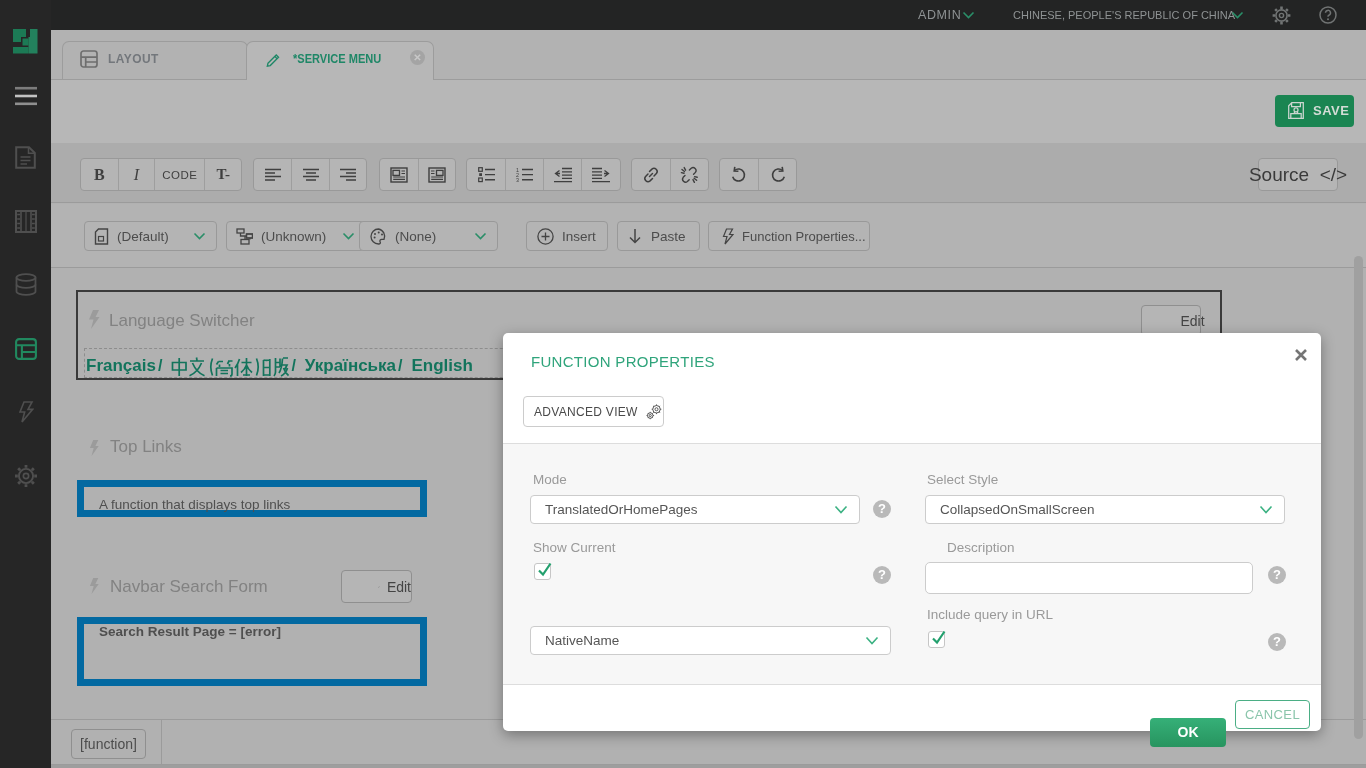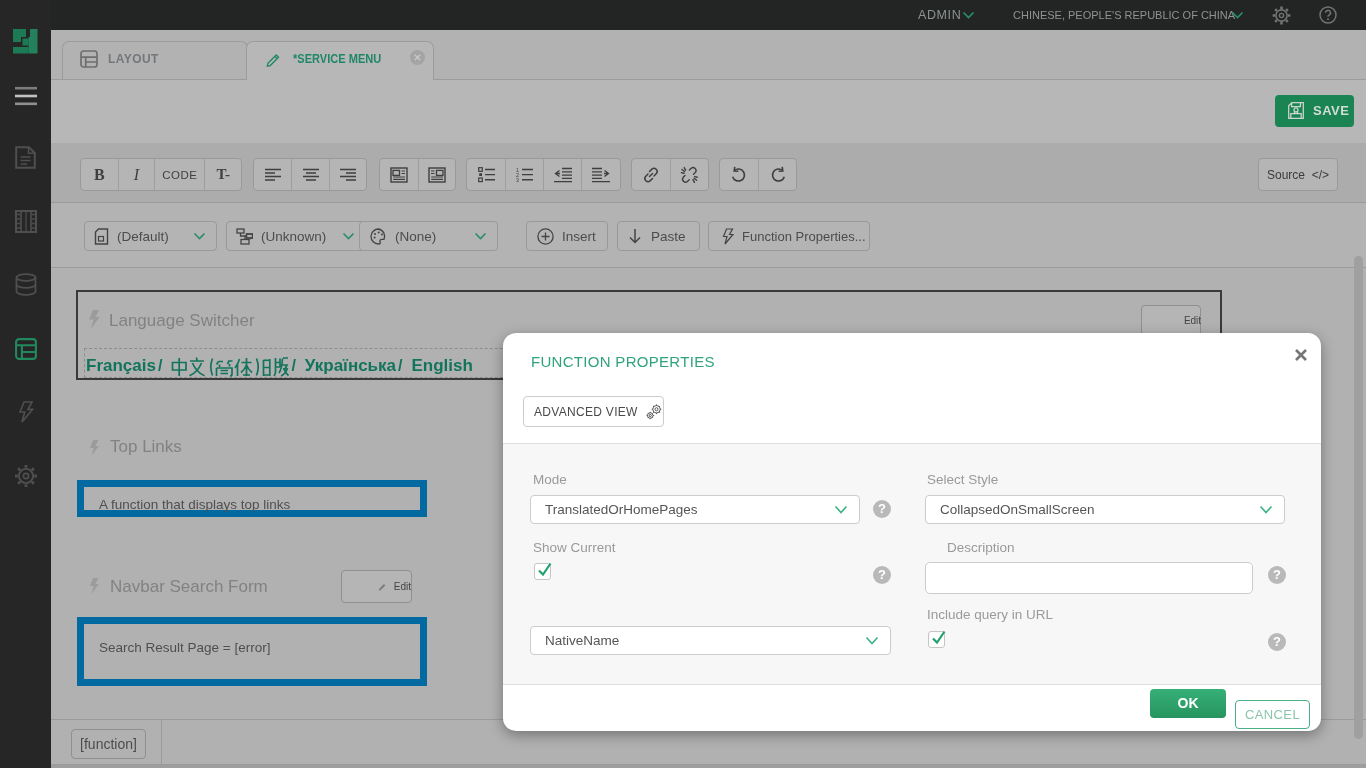--- a/index.html
+++ b/index.html
@@ -30,23 +30,23 @@
 .bgroup .bt:first-child{border-left:none;}
 .btn2{position:absolute;top:221px;height:30px;border:1px solid #999;border-radius:4px;
  background:#b4b4b4;box-sizing:border-box;display:flex;align-items:center;
  color:#4c4c4c;font-size:13.5px;white-space:nowrap;}
 .gchev{stroke:#2a8e68;stroke-width:1.6;fill:none;}
 
 .fbox{border:7px solid #0369a1;box-sizing:border-box;color:#4f4f4f;font-size:13.5px;}
 .h2t{color:#828282;font-size:17px;}
 .editbtn{position:absolute;border:1px solid #8f8f8f;border-radius:4px;background:#b5b5b5;
  box-sizing:border-box;display:flex;align-items:center;justify-content:center;
- color:#444;font-size:10px;padding-left:36px;}
-
-#modal{left:503px;top:333px;width:818px;height:398px;background:#fff;border-radius:13px;
+ color:#444;font-size:14px;padding-left:36px;}
+
+#modal{left:503px;top:333px;width:818px;height:398px;background:#fff;border-radius:5px;
  box-shadow:0 4px 14px rgba(0,0,0,.35);z-index:10;}
 .mlabel{color:#9a9a9a;font-size:13.5px;}
 .mselect{position:absolute;background:#fff;border:1px solid #ccc;border-radius:4px;
  box-sizing:border-box;display:flex;align-items:center;color:#555;font-size:13.5px;}
 .qmark{position:absolute;width:18px;height:18px;border-radius:50%;background:#b9b9b9;
  color:#fff;font-size:13px;font-weight:bold;text-align:center;line-height:18px;}
 .cbox{position:absolute;width:17px;height:17px;background:#fff;border:1px solid #c6c6c6;
  border-radius:3px;box-sizing:border-box;}
 </style>
 </head>
@@ -207,21 +207,21 @@
         <path d="M4.8 0.8 L4.2 5 L8.4 5.2" fill="none" stroke="#3f3f3f" stroke-width="1.6"></path>
       </svg>
     </div>
  <div class="bt" style="width:38px;">
       <svg width="18" height="18" viewBox="0 0 18 18">
         <path d="M13.5 4.5 a6 6 0 1 0 1.8 6.2" fill="none" stroke="#3f3f3f" stroke-width="1.6"></path>
         <path d="M13.2 0.8 L13.8 5 L9.6 5.2" fill="none" stroke="#3f3f3f" stroke-width="1.6"></path>
       </svg>
     </div>
 </div>
-<div class="abs" style="left:1258px;top:158px;width:80px;height:33px;border:1px solid #999;border-radius:4px;background:#b5b5b5;box-sizing:border-box;display:flex;align-items:center;justify-content:center;color:#3a3a3a;font-size:12px;">Source&nbsp;&nbsp;&lt;/&gt;</div>
+<div class="abs" style="left:1258px;top:158px;width:80px;height:33px;border:1px solid #999;border-radius:4px;background:#b5b5b5;box-sizing:border-box;display:flex;align-items:center;justify-content:center;color:#3a3a3a;font-size:19px;">Source&nbsp;&nbsp;&lt;/&gt;</div>
 
 <div class="btn2" style="left:84px;width:133px;">
  <svg style="margin-left:9px;" width="15" height="17" viewBox="0 0 15 17">
       <path d="M4.5 1 L13.5 1 L13.5 16 L1.5 16 L1.5 4 Z" fill="none" stroke="#444" stroke-width="1.4"></path>
       <rect x="4.5" y="8.5" width="5" height="4.5" fill="none" stroke="#444" stroke-width="1.2"></rect>
     </svg>
  <span style="margin-left:8px;">(Default)</span>
  <svg style="position:absolute;right:10px;" width="13" height="9">
       <path d="M1.5 1.5 L6.5 6.5 L11.5 1.5" class="gchev"></path>
     </svg>
@@ -308,21 +308,21 @@
 <svg class="abs" style="left:89px;top:578px;" width="11" height="16" viewBox="0 0 13 19">
     <path d="M5 0 L11 0 L7.5 7 L11.5 7 L3 19 L5.5 9.5 L1 9.5 Z" fill="#9b9b9b"></path>
   </svg>
 <div class="abs h2t" style="left:110px;top:577px;">Navbar Search Form</div>
 <div class="editbtn" style="left:341px;top:570px;width:71px;height:33px;">
  <svg width="14" height="14" viewBox="0 0 17 17" style="margin-right:7px;">
       <path d="M2.2 12.2 L11.6 2.8 L14.2 5.4 L4.8 14.8 L1.5 15.5 Z" fill="#7b7b7b"></path>
     </svg>Edit
 </div>
 <div class="abs fbox" style="left:77px;top:617px;width:350px;height:69px;padding-left:15px;">
- <div style="margin-top:16px;white-space:nowrap;">Search Result Page = [error]</div>
+ <div style="white-space:nowrap;font-weight:bold;">Search Result Page = [error]</div>
 </div>
 
 <div class="abs" style="left:51px;top:719px;width:1315px;height:1px;background:#9b9b9b;"></div>
 <div class="abs" style="left:161px;top:719px;width:1px;height:45px;background:#9b9b9b;"></div>
 <div class="abs" style="left:51px;top:764px;width:1315px;height:1px;background:#9b9b9b;"></div>
 <div class="abs" style="left:51px;top:765px;width:1315px;height:3px;background:#9e9e9e;"></div>
 <div class="abs" style="left:71px;top:729px;width:75px;height:30px;border:1px solid #8f8f8f;border-radius:4px;box-sizing:border-box;color:#4c4c4c;font-size:14px;text-align:center;line-height:28px;">[function]</div>
 
 <svg class="abs" style="left:13px;top:29px;" width="25" height="25" viewBox="0 0 25 25">
  <path d="M0 0 H13 V8 H8 V13 H0 Z" fill="#1c7a55"></path>
@@ -428,15 +428,15 @@
         <path d="M1.5 1.5 L7 7.5 L12.5 1.5" stroke="#3cb283" stroke-width="1.6" fill="none"></path>
       </svg>
     </div>
  <div class="abs mlabel" style="left:424px;top:274px;">Include query in URL</div>
  <div class="cbox" style="left:425px;top:298px;"></div>
  <svg class="abs" style="left:427px;top:296px;" width="17" height="17" viewBox="0 0 17 17">
       <path d="M3 9.5 L7 13.5 L14.5 2.5" fill="none" stroke="#23a06e" stroke-width="2.2"></path>
     </svg>
  <div class="qmark" style="left:765px;top:300px;">?</div>
 
- <div class="abs" style="left:647px;top:356px;width:76px;height:29px;background:linear-gradient(#36b078,#27945f);border-radius:4px;color:#fff;font-size:14px;font-weight:bold;text-align:center;line-height:29px;">OK</div>
+ <div class="abs" style="left:647px;top:385px;width:76px;height:29px;background:linear-gradient(#36b078,#27945f);border-radius:4px;color:#fff;font-size:14px;font-weight:bold;text-align:center;line-height:29px;">OK</div>
  <div class="abs" style="left:732px;top:367px;width:75px;height:29px;background:#fff;border:1px solid #4bae85;border-radius:4px;box-sizing:border-box;color:#8ac5ab;font-size:13px;text-align:center;line-height:27px;letter-spacing:.4px;">CANCEL</div>
 </div>
 
 </body></html>

